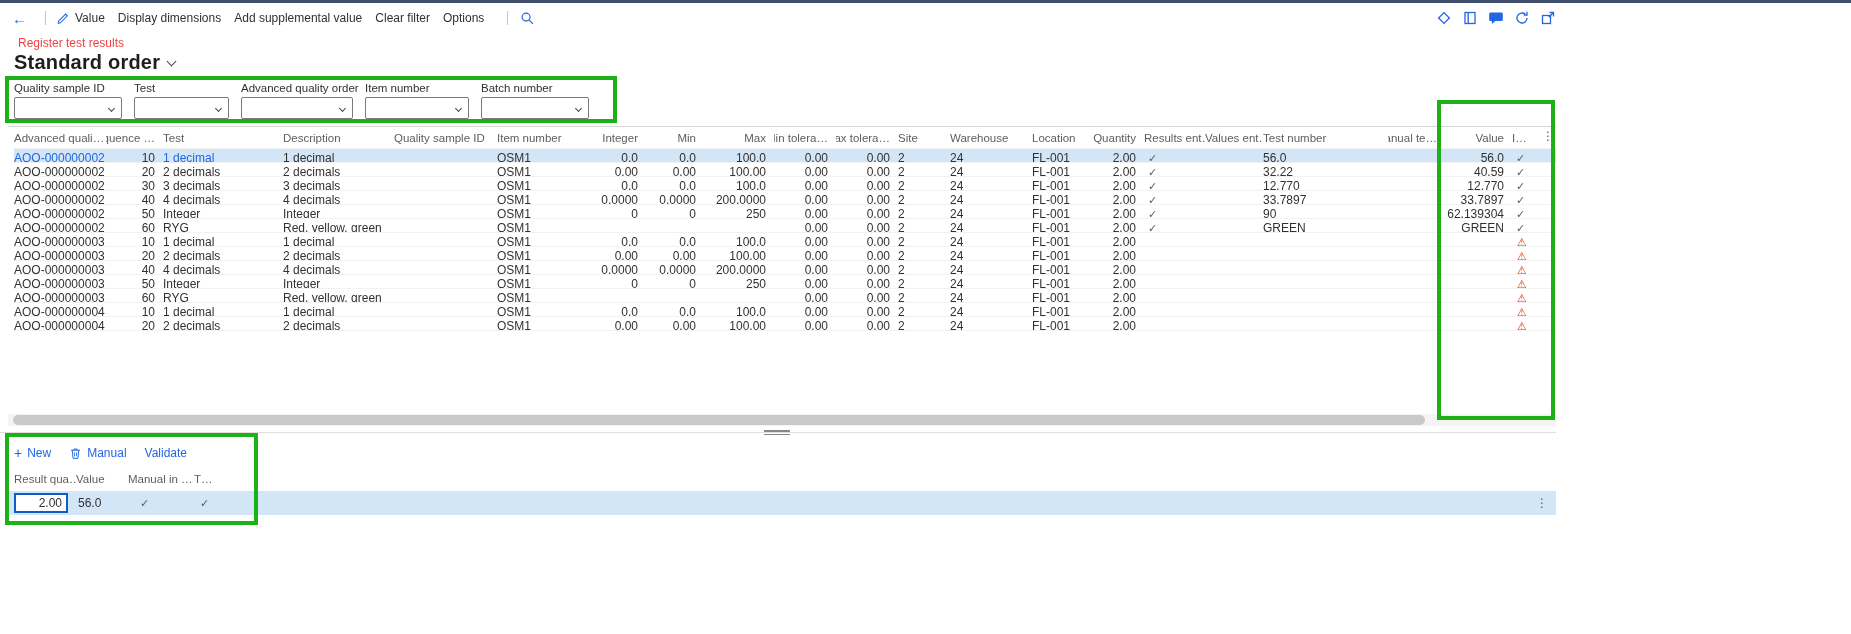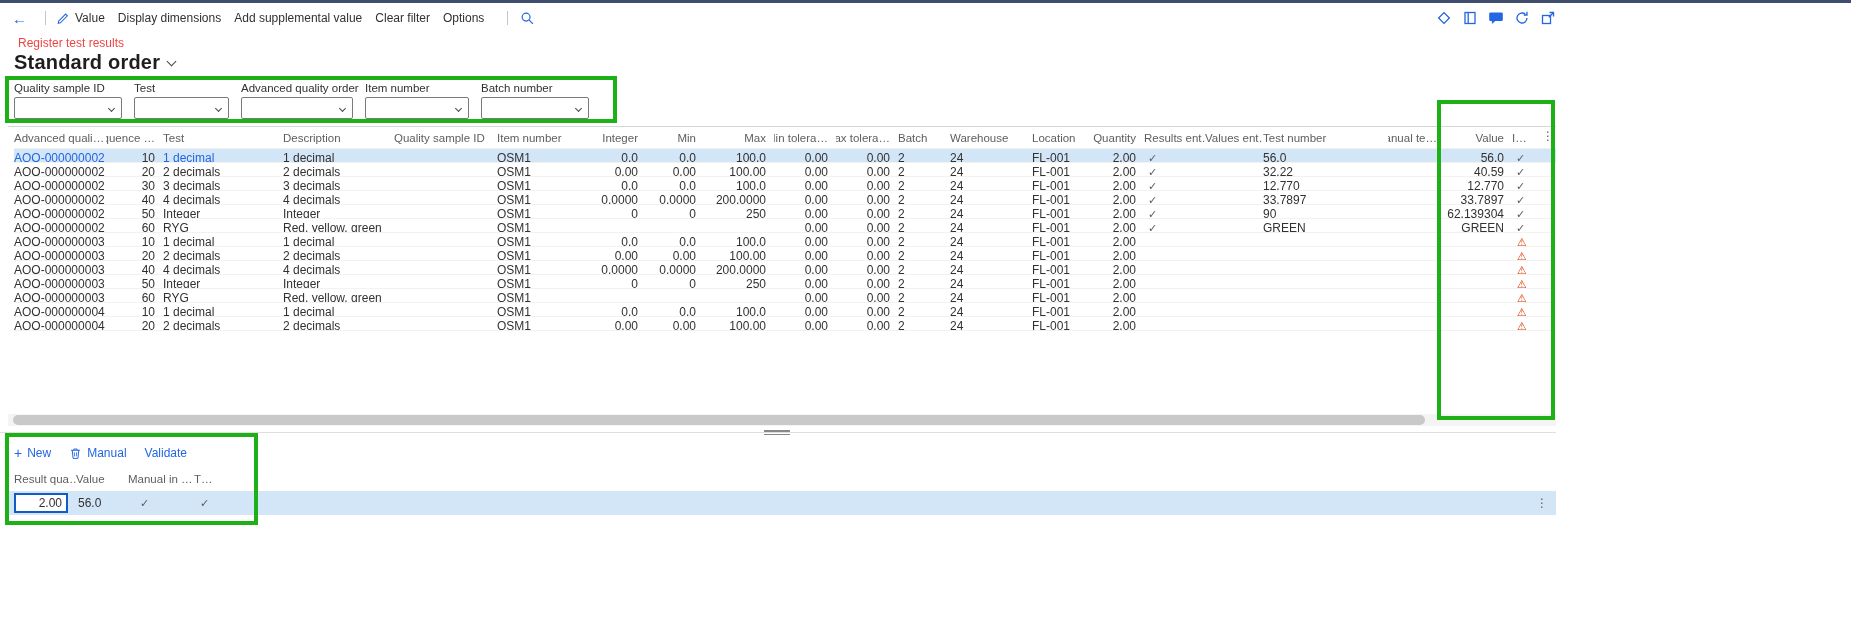--- a/index.html
+++ b/index.html
@@ -214,21 +214,21 @@
         <div class="gh-cell right" style="width: 70px;">
           <span>Max</span>
         </div>
         <div class="gh-cell right" style="width: 62px;">
           <span>Min tolera…</span>
         </div>
         <div class="gh-cell right" style="width: 62px;">
           <span>Max tolera…</span>
         </div>
         <div class="gh-cell" style="width: 52px;">
-          <span>Batch</span>
+          <span>Site</span>
         </div>
         <div class="gh-cell" style="width: 82px;">
           <span>Warehouse</span>
         </div>
         <div class="gh-cell" style="width: 54px;">
           <span>Location</span>
         </div>
         <div class="gh-cell right" style="width: 58px;">
           <span>Quantity</span>
         </div>

